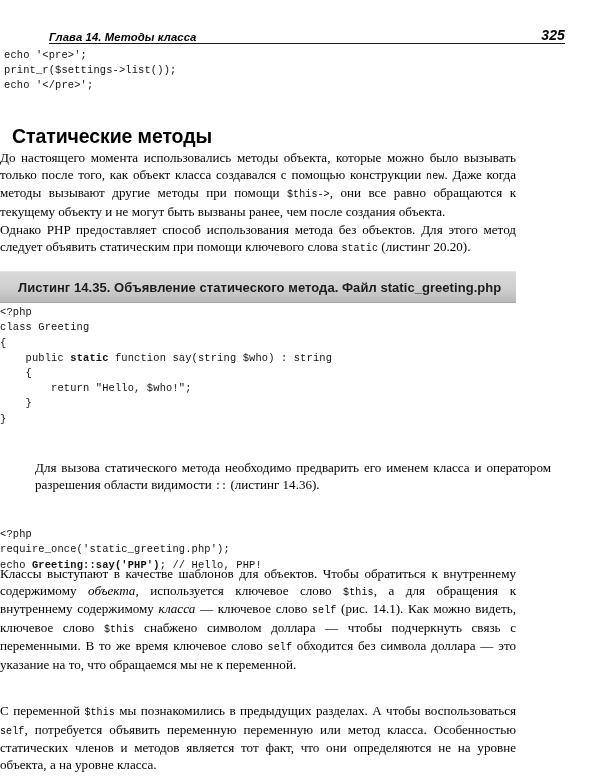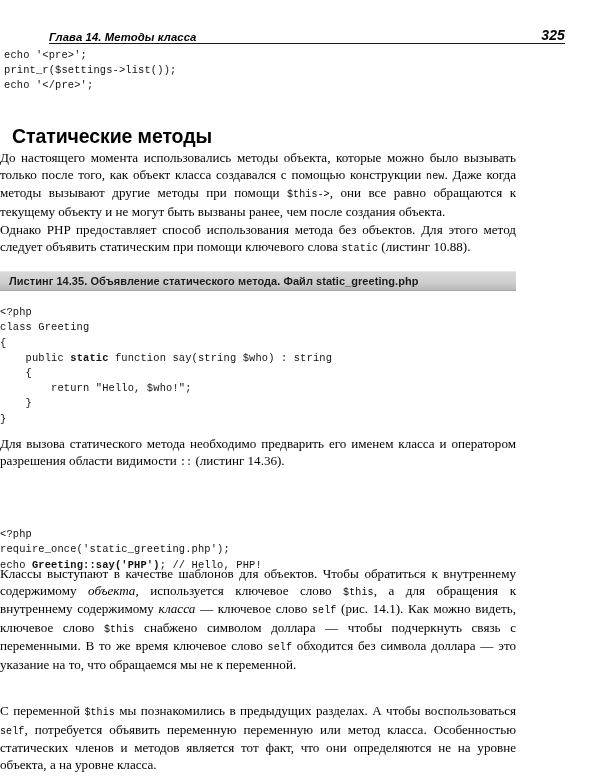--- a/index.html
+++ b/index.html
@@ -82,30 +82,30 @@
     font-family: "Liberation Mono", monospace;
     font-size: 10px;
     letter-spacing: 0.1px;
   }
   p.body .it { font-style: italic; }
 
   
   .listing-bar {
     width: 516px;
     box-sizing: border-box;
-    height: 20px;
+    height: 32px;
     background: linear-gradient(to bottom, #d9d9d9 0%, #cfcfcf 55%, #b9b9b9 100%);
     border-top: 1px solid #e6e6e6;
     border-bottom: 1px solid #a8a8a8;
     display: flex;
     align-items: center;
-    padding-left: 9px;
+    padding-left: 18px;
     font-family: "Liberation Sans", sans-serif;
     font-weight: bold;
-    font-size: 11px;
+    font-size: 13px;
     color: #1c1c1c;
     letter-spacing: 0.05px;
   }
 
   
   .blk { position: absolute; left: 0; width: 516px; }
 </style>
 </head>
 <body>
 
@@ -122,39 +122,39 @@
 
   <h2 class="sec blk" style="top:113px;">
     <span>Статические методы</span>
   </h2>
 
   <p class="body blk" style="top:150px;">
     <span>До настоящего момента использовались методы объекта, которые можно было вызывать только после того, как объект класса создавался с помощью конструкции </span><span class="mono">new</span><span>. Даже когда методы вызывают другие методы при помощи </span><span class="mono">$this-&gt;</span><span>, они все равно обращаются к текущему объекту и не могут быть вызваны ранее, чем после создания объекта.</span>
   </p>
 
   <p class="body blk" style="top:222px;">
-    <span>Однако PHP предоставляет способ использования метода без объектов. Для этого метод следует объявить статическим при помощи ключевого слова </span><span class="mono">static</span><span> (листинг 10.88).</span>
+    <span>Однако PHP предоставляет способ использования метода без объектов. Для этого метод следует объявить статическим при помощи ключевого слова </span><span class="mono">static</span><span> (листинг 20.20).</span>
   </p>
 
   <div class="listing-bar blk" style="top:271px;">
     <span>Листинг 14.35. Объявление статического метода. Файл static_greeting.php</span>
   </div>
 
   <div class="blk code" style="top:290px;">
 <span>&lt;?php</span>
 <span>class Greeting</span>
 <span>{</span>
 <span><span>    public </span><span class="b">static</span><span> function say(string $who) : string</span></span>
 <span>    {</span>
 <span>        return "Hello, $who!";</span>
 <span>    }</span>
 <span>}</span>
   </div>
 
-  <p class="body blk" style="top:436px;">
+  <p class="body blk" style="top:460px;padding-left:35px;">
     <span>Для вызова статического метода необходимо предварить его именем класса и оператором разрешения области видимости </span><span class="mono">::</span><span> (листинг 14.36).</span>
   </p>
 
 
   <div class="blk code" style="top:512px;">
 <span>&lt;?php</span>
 <span>require_once('static_greeting.php');</span>
 <span><span>echo </span><span class="b">Greeting::say('PHP')</span><span>; // Hello, PHP!</span></span>
   </div>
 

